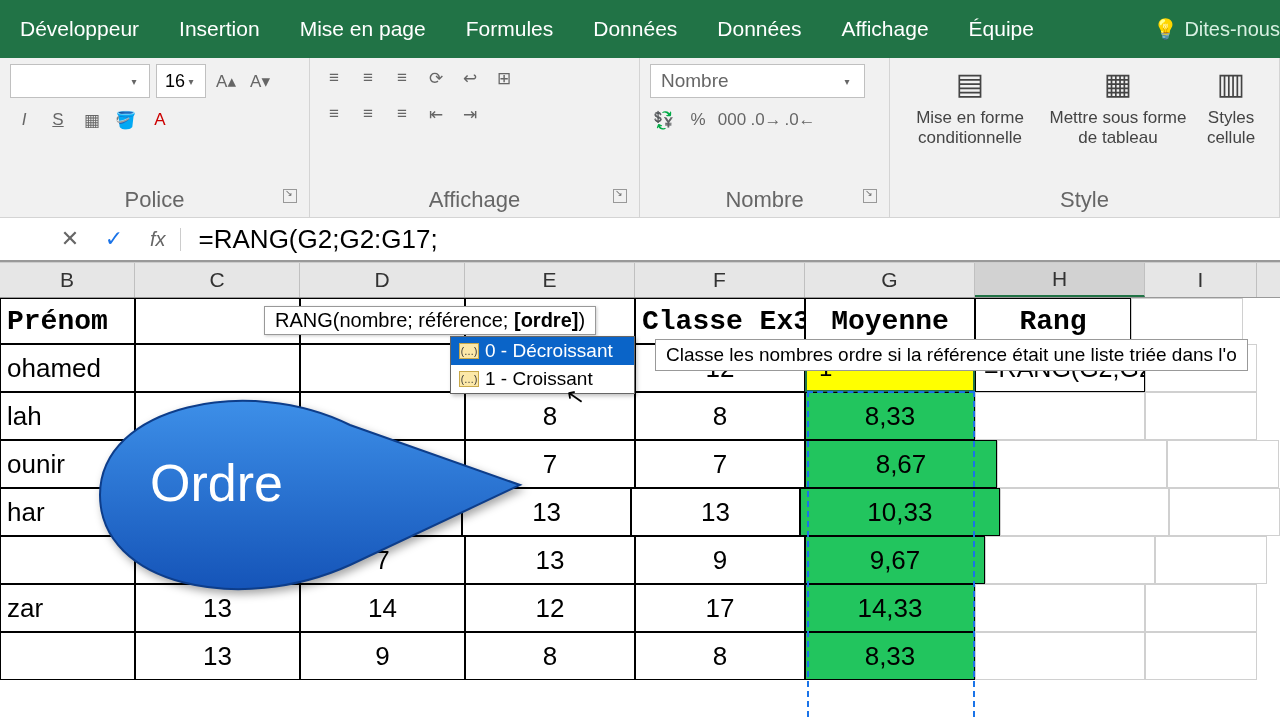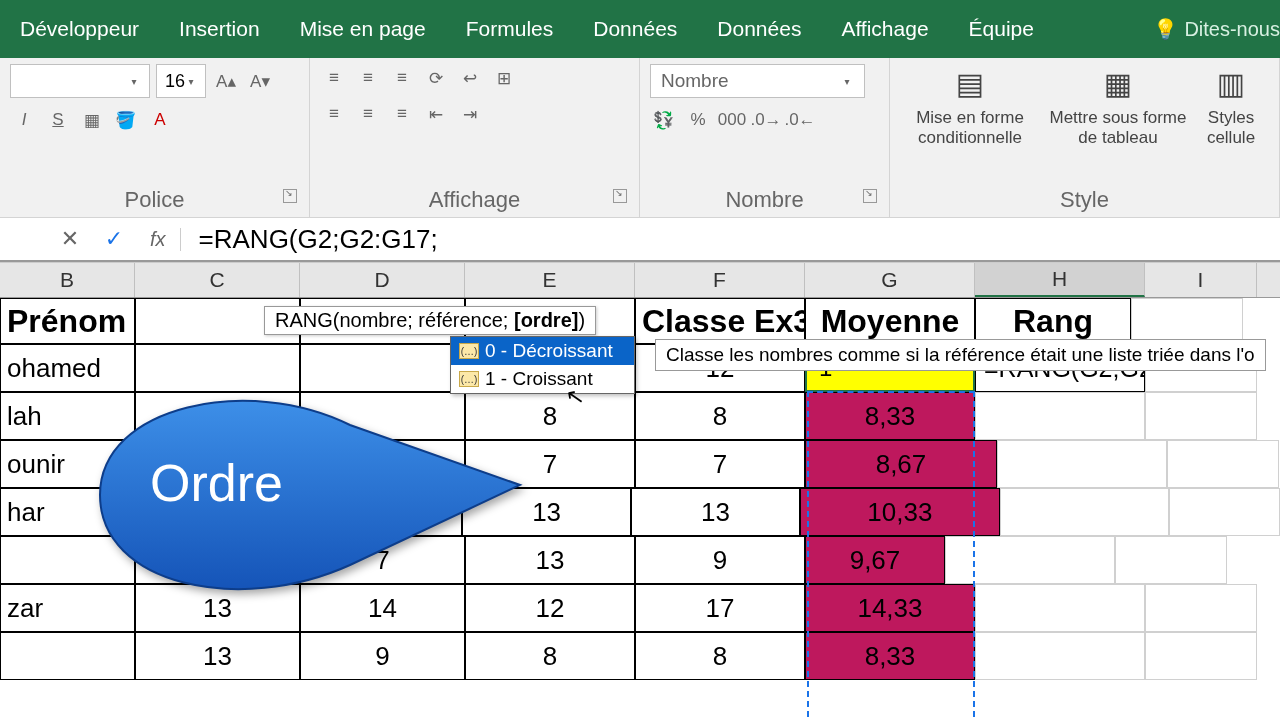--- a/index.html
+++ b/index.html
@@ -36,23 +36,23 @@
 .fx-label { font-style: italic; font-size: 20px; color: #666; padding: 0 14px; border-right: 1px solid #ccc; }
 .fb-input { flex: 1; padding-left: 18px; font-size: 26px; }
 
 .col-headers { display: flex; background: #e6e6e6; height: 36px; border-bottom: 1px solid #999; border-top: 1px solid #ccc; }
 .ch { border-right: 1px solid #c0c0c0; display: flex; align-items: center; justify-content: center; font-size: 21px; color: #333; }
 .ch.sel { background: #d2d2d2; border-bottom: 2px solid #217346; }
 
 .sheet { position: relative; }
 .srow { display: flex; height: 48px; }
 .cell { border: 1px solid #000; display: flex; align-items: center; justify-content: center; font-size: 26px; background: #fff; overflow: hidden; white-space: nowrap; }
-.cell.head { font-weight: bold; font-size: 32px; }
+.cell.head { font-weight: bold; font-size: 28px; font-family: Liberation Mono, monospace; }
 .cell.left { justify-content: flex-start; padding-left: 6px; }
-.cell.yellow { background: #be185d; }
+.cell.yellow { background: #22c55e; }
 .cell.edit { background: #ffff00; border: 2.5px solid #217346; justify-content: flex-start; padding-left: 12px; font-size: 24px; }
 .cell.formula { justify-content: flex-start; padding-left: 8px; font-size: 25px; }
 .cell.noborder { border: 1px solid #d0d0d0; }
 
 .g-range { position: absolute; border: 2px dashed #1a73e8; pointer-events: none; }
 
 .tooltip-sig { position: absolute; background: #fff; border: 1px solid #999; padding: 2px 10px; font-size: 20px; box-shadow: 1px 1px 3px rgba(0,0,0,.2); z-index: 5; }
 .tooltip-sig b { font-weight: bold; }
 
 .autocomplete { position: absolute; background: #fff; border: 1px solid #666; z-index: 6; box-shadow: 2px 2px 4px rgba(0,0,0,.25); }
@@ -241,21 +241,21 @@
         <div class="cell yellow" style="width: 201px;">10,33</div>
         <div class="cell noborder" style="width: 170px;"></div>
         <div class="cell noborder" style="width: 112px;"></div>
       </div>
       <div class="srow">
         <div class="cell left" style="width: 135px;"></div>
         <div class="cell" style="width: 165px;"></div>
         <div class="cell" style="width: 165px;">7</div>
         <div class="cell" style="width: 170px;">13</div>
         <div class="cell" style="width: 170px;">9</div>
-        <div class="cell yellow" style="width: 140px;">9,67</div>
+        <div class="cell yellow" style="width: 180px;">9,67</div>
         <div class="cell noborder" style="width: 170px;"></div>
         <div class="cell noborder" style="width: 112px;"></div>
       </div>
       <div class="srow">
         <div class="cell left" style="width: 135px;">zar</div>
         <div class="cell" style="width: 165px;">13</div>
         <div class="cell" style="width: 165px;">14</div>
         <div class="cell" style="width: 170px;">12</div>
         <div class="cell" style="width: 170px;">17</div>
         <div class="cell yellow" style="width: 170px;">14,33</div>
@@ -284,21 +284,21 @@
     <div class="ac-item sel">
       <span class="ac-ico">(…)</span>
       <span>0 - Décroissant</span>
     </div>
     <div class="ac-item">
       <span class="ac-ico">(…)</span>
       <span>1 - Croissant</span>
     </div>
   </div>
 
-  <div class="tooltip-desc" style="left:655px; top:41px">Classe les nombres comme si la référence était une liste triée dans l'o</div>
+  <div class="tooltip-desc" style="left:655px; top:41px">Classe les nombres ordre si la référence était une liste triée dans l'o</div>
 
   <div class="callout" style="left:90px; top:46px">
     <svg width="440" height="260" viewBox="0 0 440 260">
       <defs>
         <linearGradient id="bg" x1="0" y1="0" x2="0" y2="1">
           <stop offset="0" stop-color="#3d8fe8"></stop>
             <stop offset="1" stop-color="#1554b8"></stop>
         </linearGradient>
       </defs>
       <path d="M 10 130 C 10 40, 160 10, 260 60 L 430 120 L 260 200 C 150 250, 10 220, 10 130 Z" fill="url(#bg)" stroke="#0d3d8a" stroke-width="2"></path>

